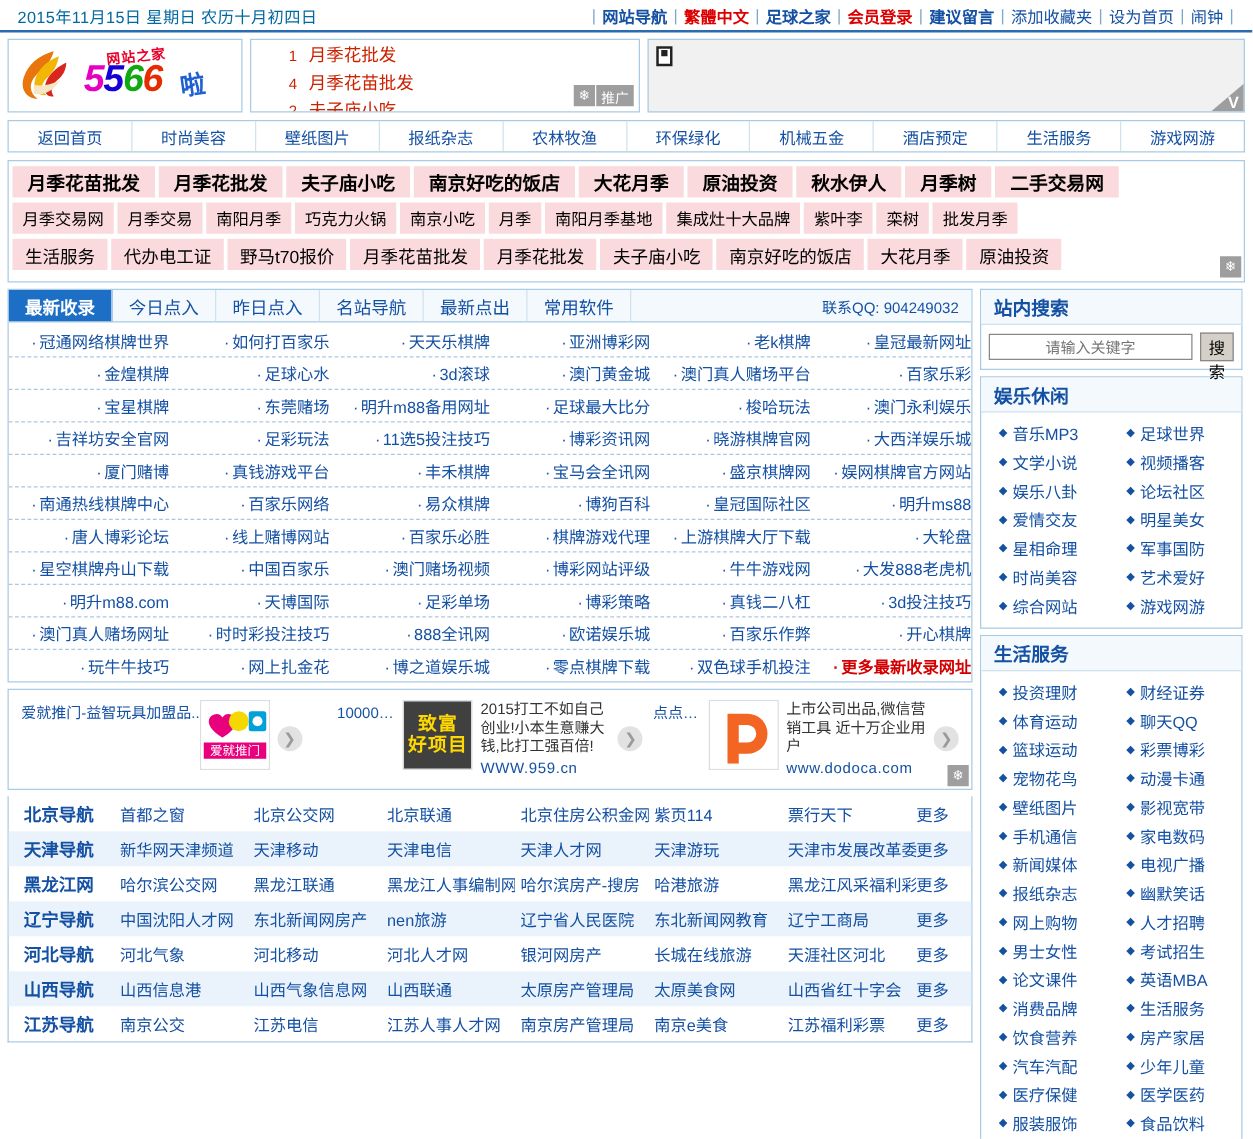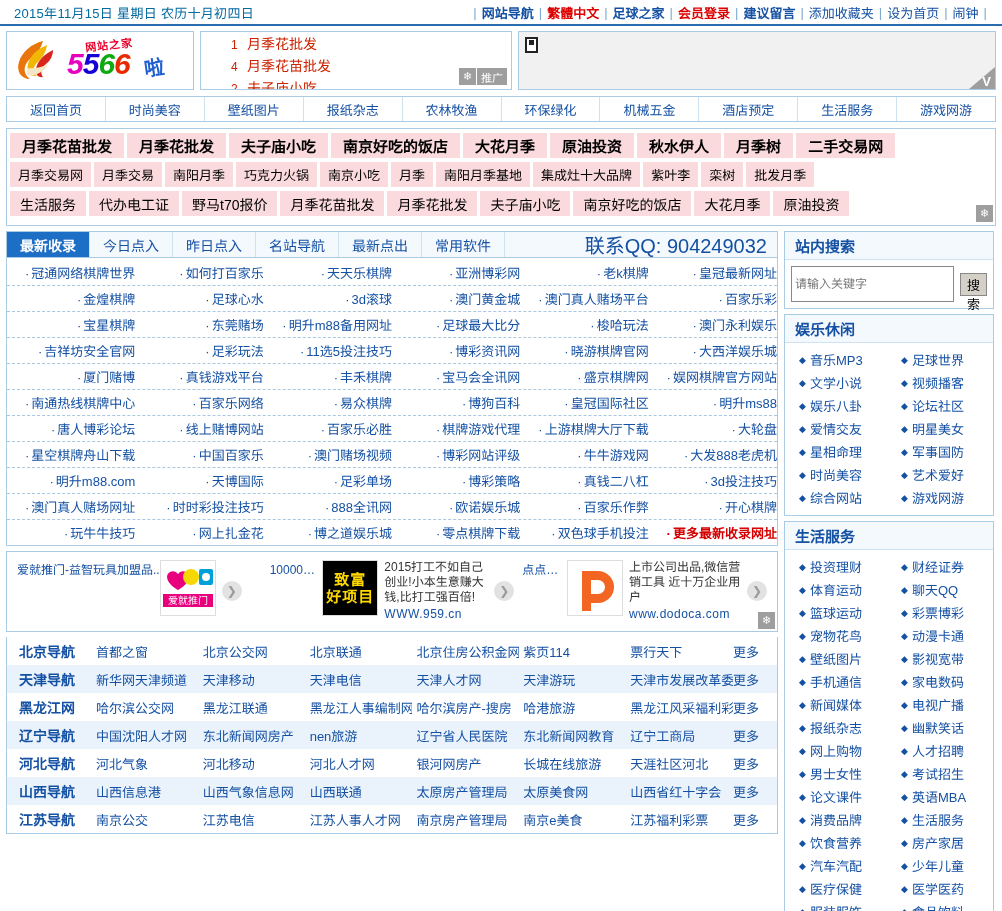--- a/index.html
+++ b/index.html
@@ -113,21 +113,21 @@
   
   .panel{border:1px solid #a9cbe4; background:#fff; box-sizing:border-box;}
   .tabbar{display:flex; height:25px; background:#f4f9fd; border-bottom:1px solid #a9cbe4;}
   .tab{
     display:flex;align-items:center;justify-content:center;
     padding:0 13px; font-size:14px; color:#1551a3; border-right:1px solid #cfe2f0;
     height:25px; box-sizing:border-box;
   }
   .tab.active{background:#1c6fc4; color:#fff; font-weight:bold;}
   .tab-qq{margin-left:auto; display:flex;align-items:center; padding-right:10px;
-    font-size:20px; color:#1551a3;}
+    font-size:12px; color:#1551a3;}
 
   .linkgrid{padding:2px 0 0 0;}
   .lrow{
     display:flex; border-bottom:1px dashed #a9c8e0; height:25px; align-items:center;text-align:right;
   }
   .lrow:last-child{border-bottom:0;}
   .lcell{
     flex:1; font-size:13px; color:#1551a3; padding-left:12px; box-sizing:border-box;
     white-space:nowrap; overflow:hidden;
   }
@@ -153,43 +153,43 @@
   .coolad .curl{font-size:12px;color:#1551a3; margin-top:2px; letter-spacing:0.5px;}
   .arrowbtn{
     width:20px;height:20px;border-radius:50%;background:#e2e2e2;color:#9a9a9a;
     display:flex;align-items:center;justify-content:center;font-size:12px;
     align-self:center; flex:none;
   }
   .coolpaw{position:absolute;right:2px;bottom:2px;width:17px;height:17px;background:#9e9e9e;
     color:#fff;font-size:11px;display:flex;align-items:center;justify-content:center;}
   
   .th-etm{width:100%;height:100%;background:#fff;position:relative;}
-  .th-zf{width:100%;height:100%;background:#000000;display:flex;flex-direction:column;
+  .th-zf{width:100%;height:100%;background:#404040;display:flex;flex-direction:column;
     align-items:center;justify-content:center;font-weight:bold;}
   .th-zf b{color:#ffd800;font-size:15px;line-height:17px;letter-spacing:1px;}
   .th-dd{width:100%;height:100%;background:#fff;display:flex;align-items:center;justify-content:center;}
 
   
   .regions{margin-top:5px; border:1px solid #a9cbe4; border-top:0; background:#fff;}
   .rrow{display:flex; height:28px; align-items:center; font-size:13px;}
   .rrow.alt{background:#eaf3fb;}
   .rname{width:85px; flex:none; padding-left:12px; color:#1551a3; font-weight:bold;
     font-size:14px; box-sizing:border-box;}
   .rcell{flex:1; color:#1551a3; padding-left:4px; white-space:nowrap; overflow:hidden;}
   .rmore{width:44px; flex:none; color:#1551a3; text-align:left;}
 
   
   .sbox{border:1px solid #a9cbe4; background:#fff; margin-bottom:5px;}
   .shead{height:27px; display:flex;align-items:center; padding-left:10px;
     background:#f4f9fd; border-bottom:1px solid #cfe2f0;
     color:#1551a3; font-weight:bold; font-size:15px;}
   .searchrow{display:flex; align-items:center; padding:6px 6px; gap:6px;}
   .searchrow input{
-    flex:1; height:36px; border:1px solid #888; box-sizing:border-box; font-size:12px;
-    padding:0 3px; color:#333; font-family:"Liberation Sans",sans-serif;
+    flex:1; height:21px; border:1px solid #888; box-sizing:border-box; font-size:12px;
+    padding:0 3px; color:#333; font-family:"Liberation Sans",sans-serif;text-align:center;
   }
   .searchrow button{
     width:56px; height:23px; background:#d4d0c8; border:1px solid #888;
     font-size:13px; color:#000; font-family:"Liberation Sans",sans-serif; cursor:pointer;
   }
   .slist{display:flex; flex-wrap:wrap; padding:5px 2px 6px 2px;}
   .sitem{
     width:50%; box-sizing:border-box; display:flex; align-items:center;
     padding:2px 0 2px 12px; font-size:13px; color:#1551a3;
   }

